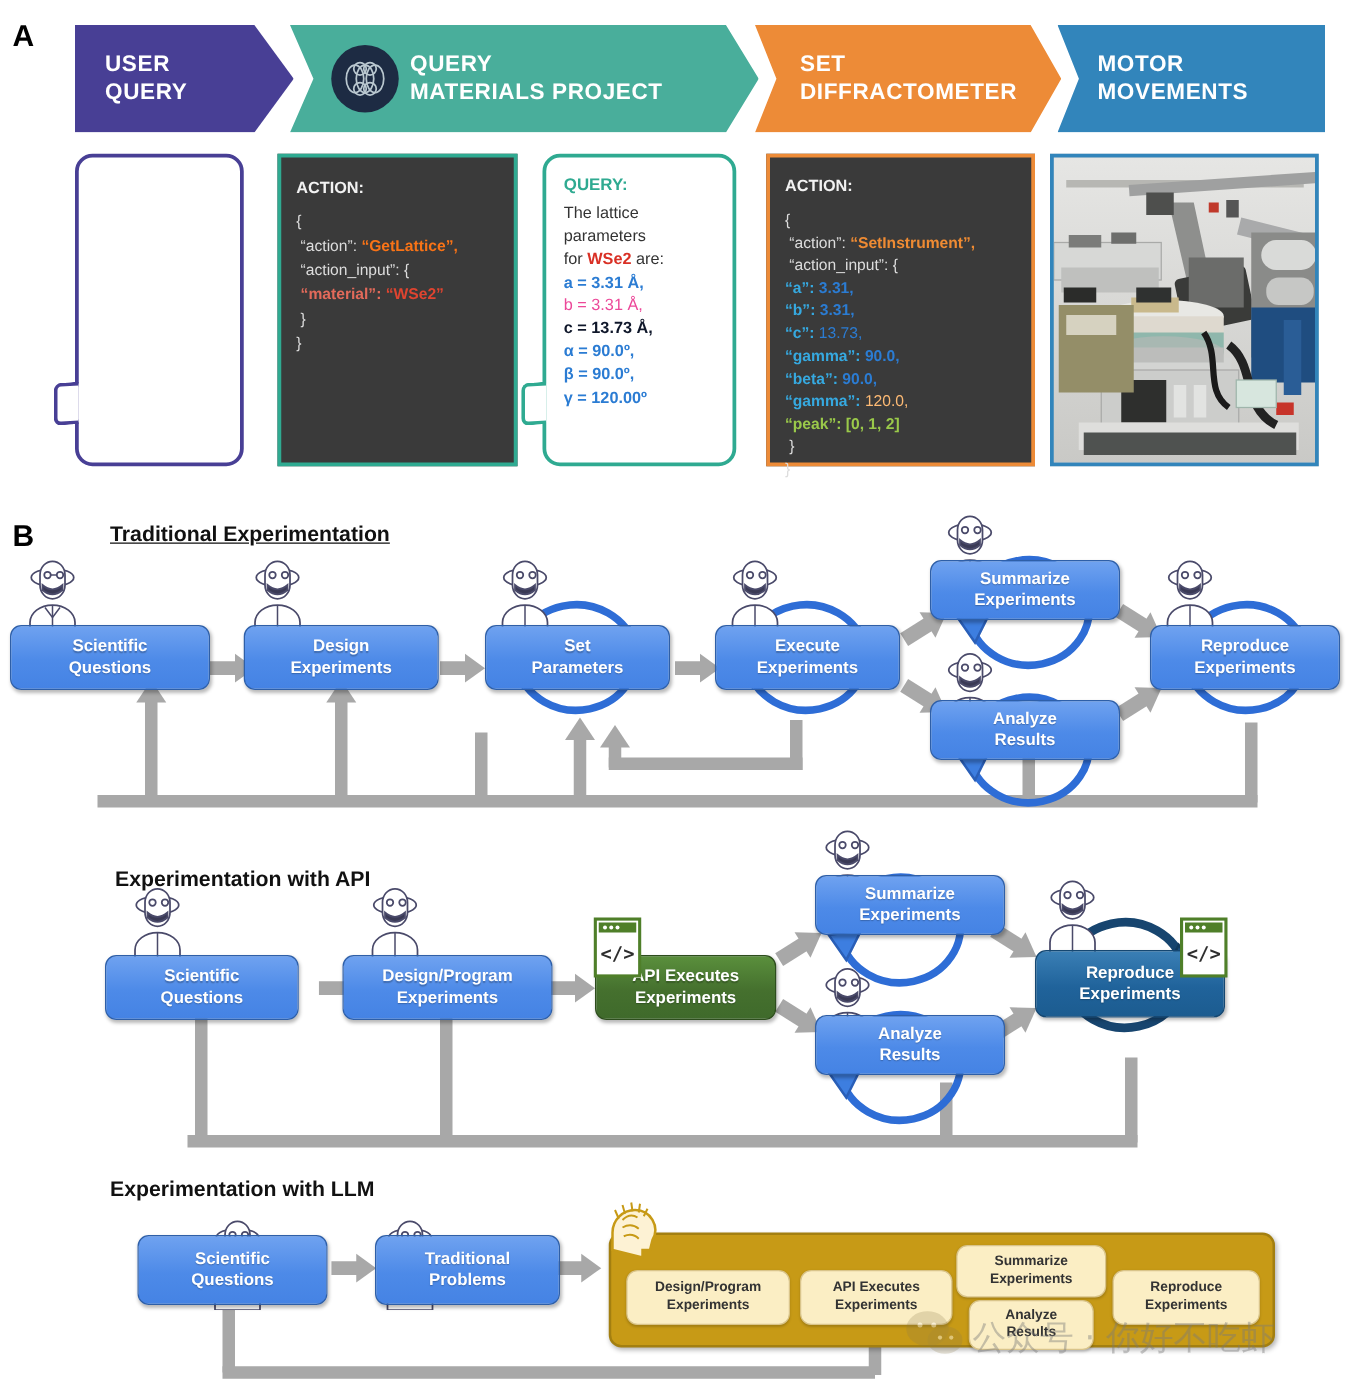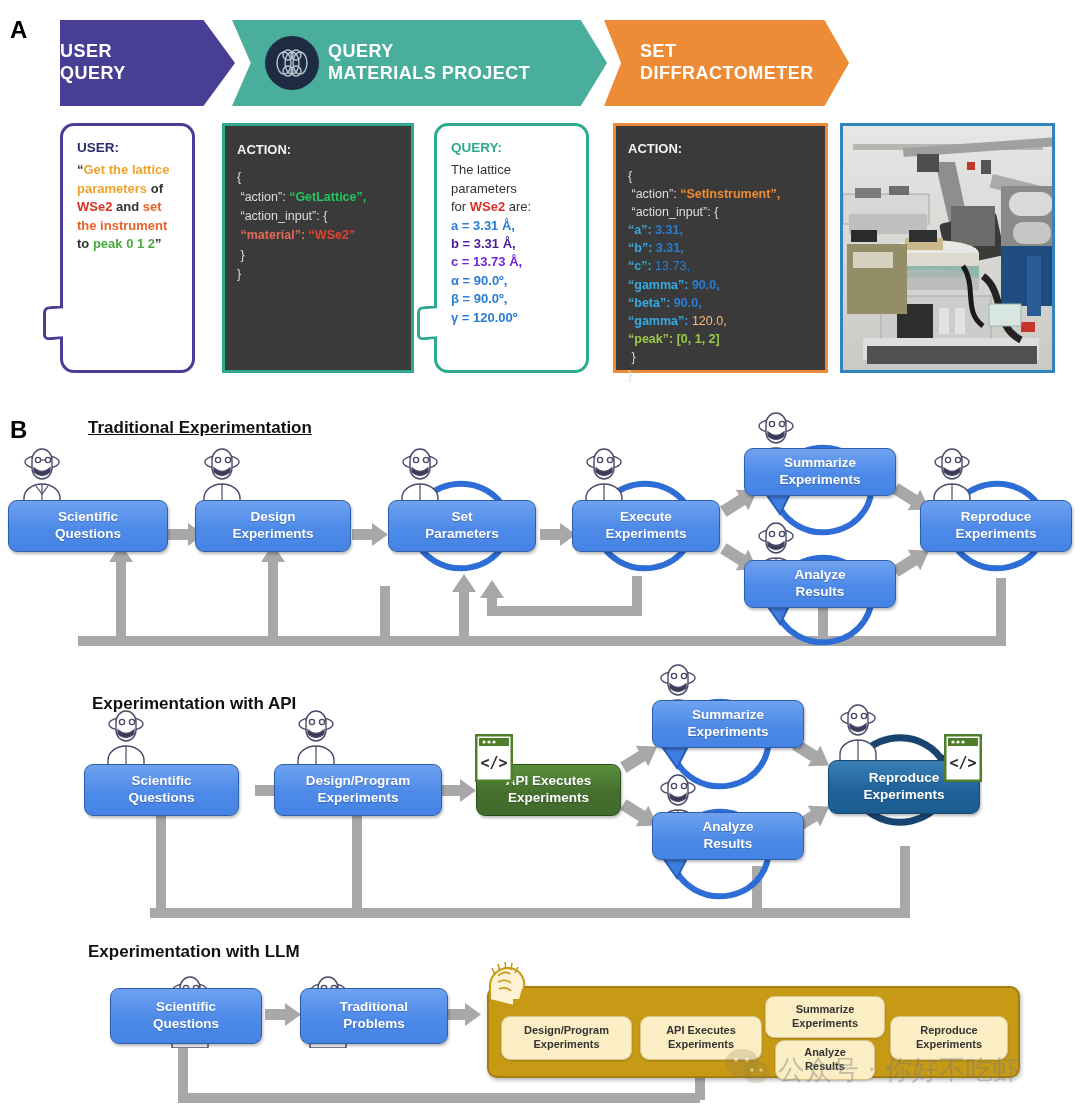--- a/index.html
+++ b/index.html
@@ -26,21 +26,21 @@
   }
   .banner .btitle { font-size:18px; line-height:1.2; }
   .banner.b1 { left:60px; width:175px; background:#483f95;
     clip-path: polygon(0 0, 82% 0, 100% 50%, 82% 100%, 0 100%); }
   .banner.b2 { left:232px; width:375px; background:#49ae9b;
     clip-path: polygon(0 0, 93% 0, 100% 50%, 93% 100%, 0 100%, 5% 50%); }
   .banner.b3 { left:604px; width:245px; background:#ed8b37;
     clip-path: polygon(0 0, 90% 0, 100% 50%, 90% 100%, 0 100%, 7% 50%); }
   .banner.b4 { left:846px; width:214px; background:#3285bb;
     clip-path: polygon(0 0, 100% 0, 100% 100%, 0 100%, 8% 50%); }
-  .banner.b1 .btxt { }
+  .banner.b1 .btxt { padding-left:24px; }
   .banner.b2 .btxt { padding-left:8px; }
   .banner.b3 .btxt { padding-left:36px; }
   .banner.b4 .btxt { padding-left:32px; }
 
   .mp-logo { margin-left:32px; width:56px; height:56px; flex:0 0 56px; }
 
   
   .bubble {
     position:absolute; background:#fff; border:3px solid #483f95;
     border-radius:14px;
@@ -159,50 +159,52 @@
       </div>
     </div>
 
     <div class="banner b3">
       <div class="btxt">
         <div class="btitle">SET</div>
         <div class="btitle">DIFFRACTOMETER</div>
       </div>
     </div>
 
+    <div class="banner b4">
+      <div class="btxt">
+        <div class="btitle">MOTOR</div>
+        <div class="btitle">MOVEMENTS</div>
+      </div>
+    </div>
   </div>
 
   <div class="bubble" style="left:60px; top:123px; width:135px; height:250px;">
     <div class="tail"></div>
-    <div class="bub-inner">
-      <span class="lbl" style="color:#2b2b6e;">USER:</span>
-      <span style="color:#333">“</span><span style="color:#f0a32c">Get the lattice parameters</span><span style="color:#333"> of </span><span style="color:#d93025">WSe2</span><span style="color:#333"> and </span><span style="color:#e8622a">set the instrument</span><span style="color:#333"> to </span><span style="color:#4aa93c">peak 0 1 2</span><span style="color:#333">”</span>
-    </div>
   </div>
 
   <div class="codebox teal" style="left:222px; top:123px; width:192px; height:250px;">
     <span class="lbl">ACTION:</span>
     <div>{</div>
-    <div>&nbsp;<span>“action”:</span> <span style="color:#22c55e;font-weight:bold">“GetLattice”,</span></div>
+    <div>&nbsp;<span>“action”:</span> <span style="color:#f97316;font-weight:bold">“GetLattice”,</span></div>
     <div>&nbsp;<span>“action_input”: {</span></div>
     <div>&nbsp;<span style="color:#e26a5a;font-weight:bold">“material”:</span> <span style="color:#e04430;font-weight:bold">“WSe2”</span></div>
     <div>&nbsp;<span>}</span></div>
     <div>}</div>
   </div>
 
   <div class="bubble tool" style="left:434px; top:123px; width:155px; height:250px;">
     <div class="tail"></div>
     <div class="bub-inner">
       <span class="lbl" style="color:#2faa91;">QUERY:</span>
       <div style="color:#333;font-weight:normal">The lattice</div>
       <div style="color:#333;font-weight:normal">parameters</div>
       <div style="color:#333;font-weight:normal"><span>for </span><span style="color:#d93025;font-weight:bold">WSe2</span><span> are:</span></div>
       <div style="color:#2b7cd3;font-weight:bold">a = 3.31 Å,</div>
-      <div style="color:#4c1d95;font-weight:bold">b = 3.31 Å,</div>
-      <div style="color:#6d28d9;font-weight:bold">c = 13.73 Å,</div>
+      <div style="color:#ec4899;font-weight:normal">b = 3.31 Å,</div>
+      <div style="color:#0f172a;font-weight:bold">c = 13.73 Å,</div>
       <div style="color:#2b7cd3;font-weight:bold">α = 90.0º,</div>
       <div style="color:#2b7cd3;font-weight:bold">β = 90.0º,</div>
       <div style="color:#2b7cd3;font-weight:bold">γ = 120.00º</div>
     </div>
   </div>
 
   <div class="codebox orange" style="left:613px; top:123px; width:215px; height:250px; line-height:1.45;">
     <span class="lbl">ACTION:</span>
     <div>{</div>
     <div>&nbsp;<span>“action”:</span> <span style="color:#ef8b33;font-weight:bold">“SetInstrument”,</span></div>

